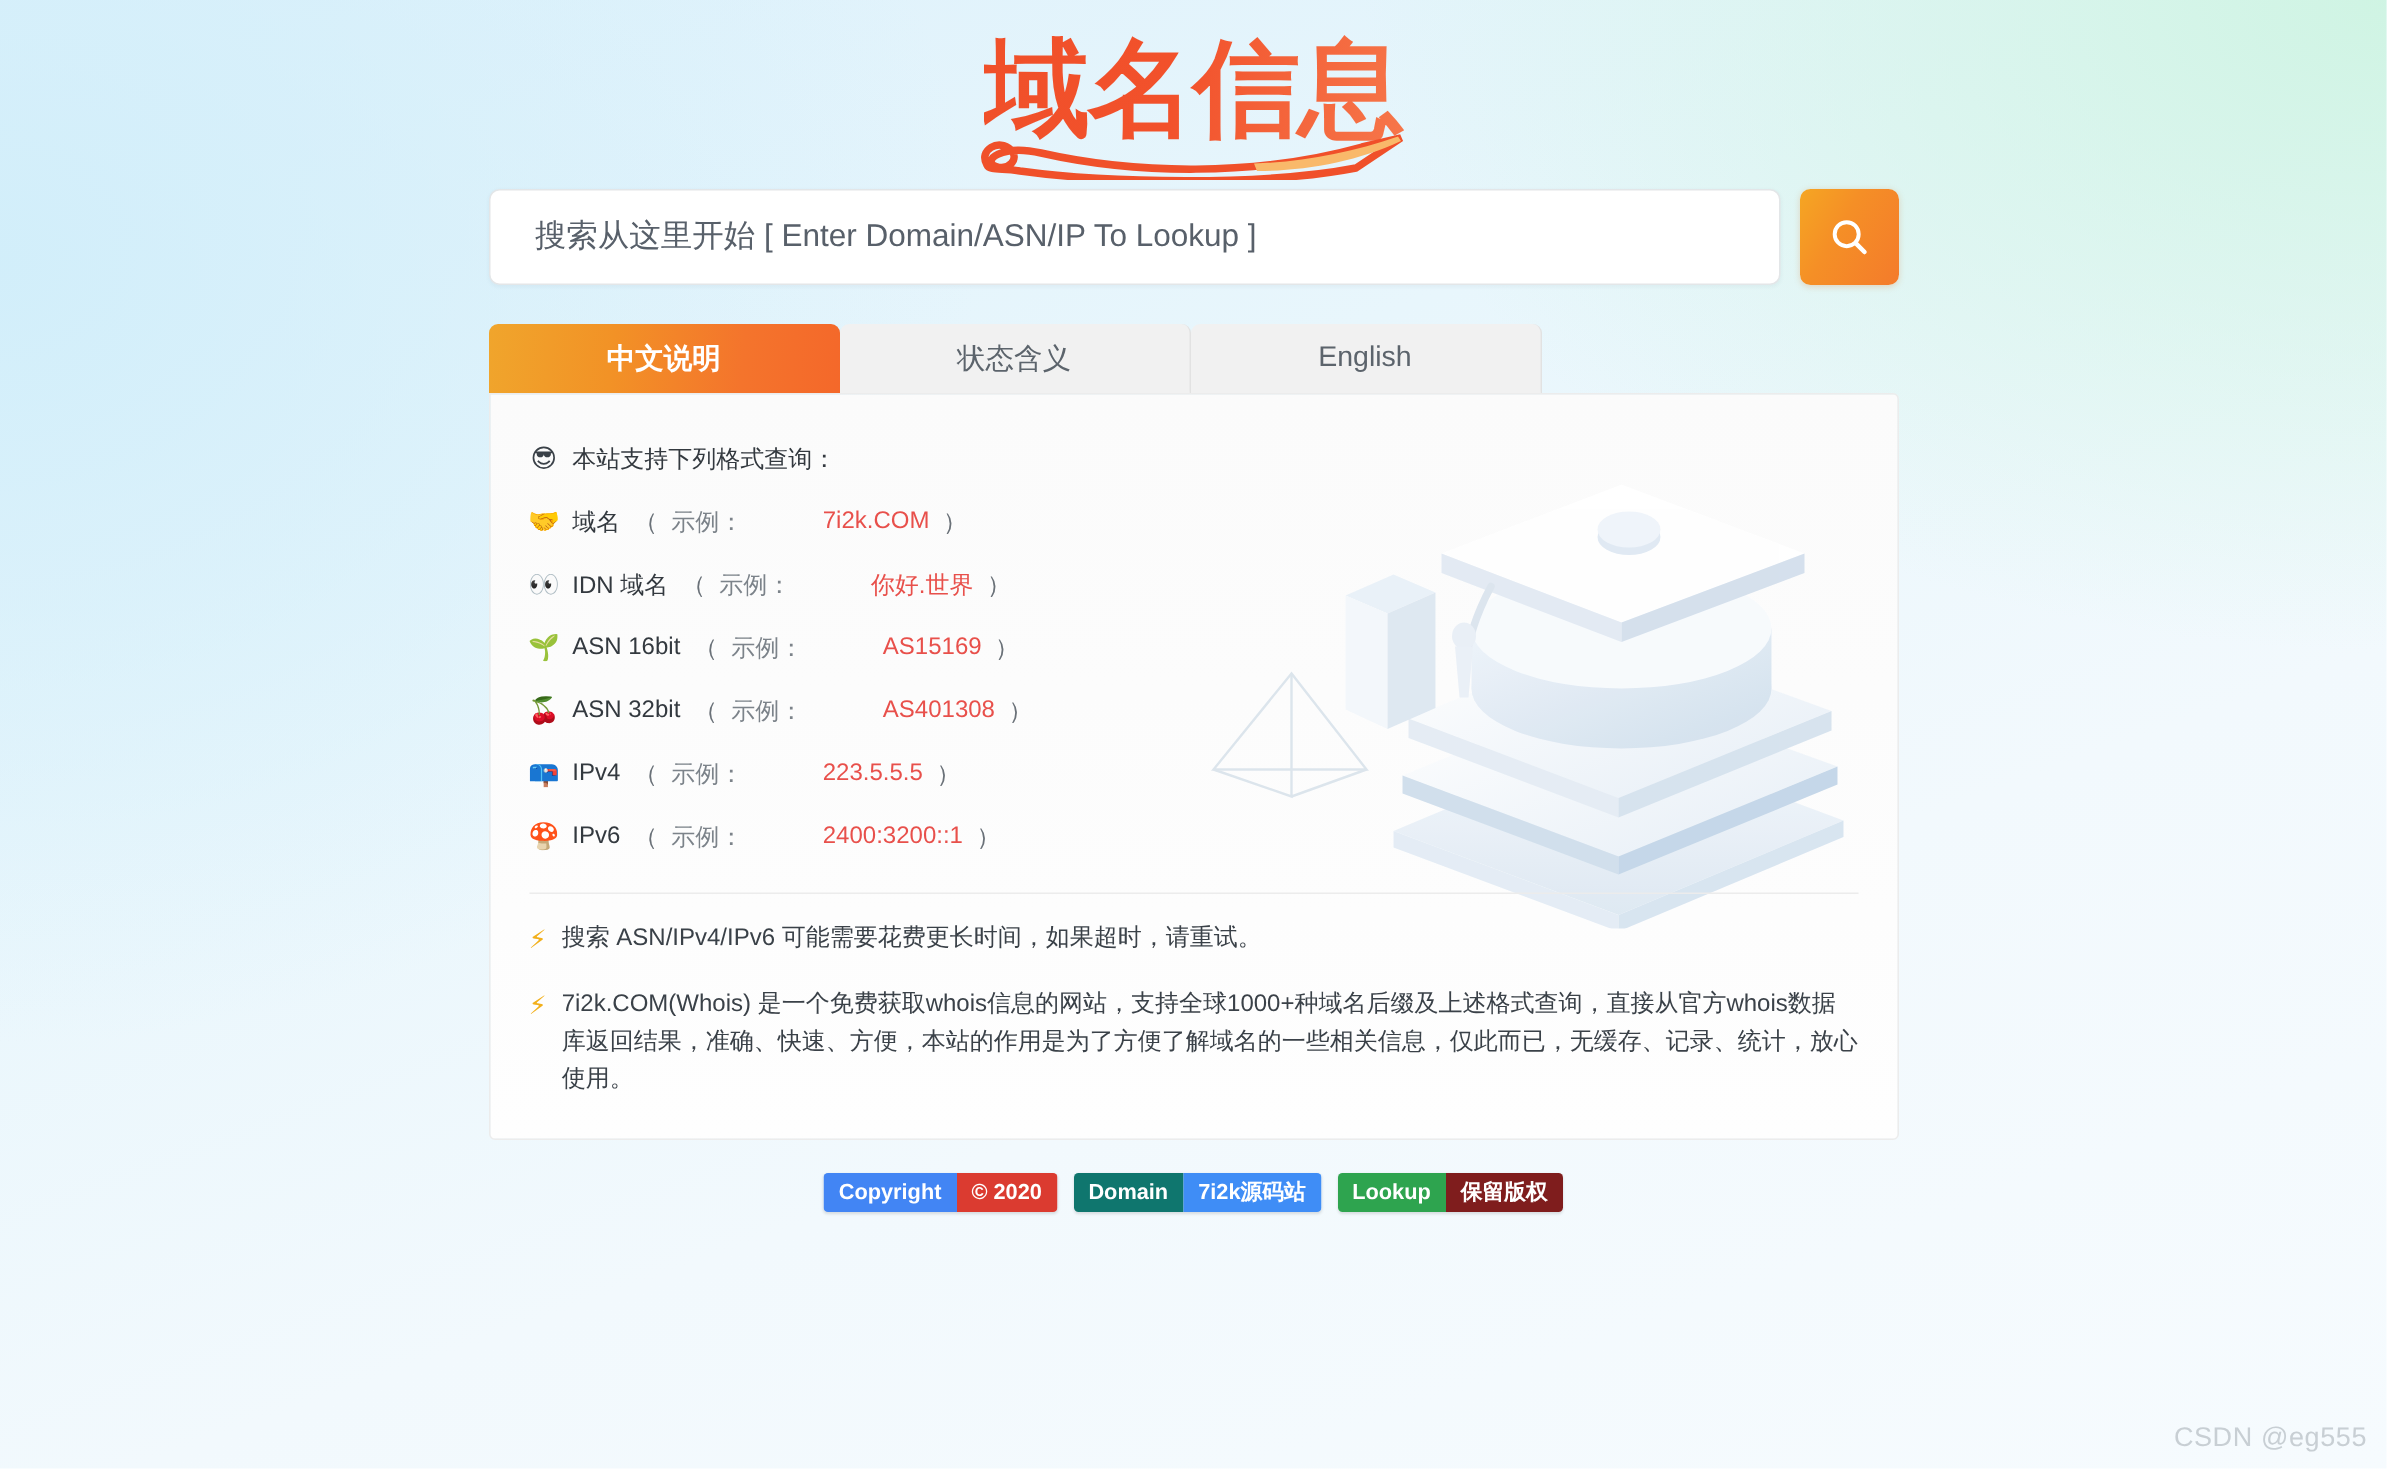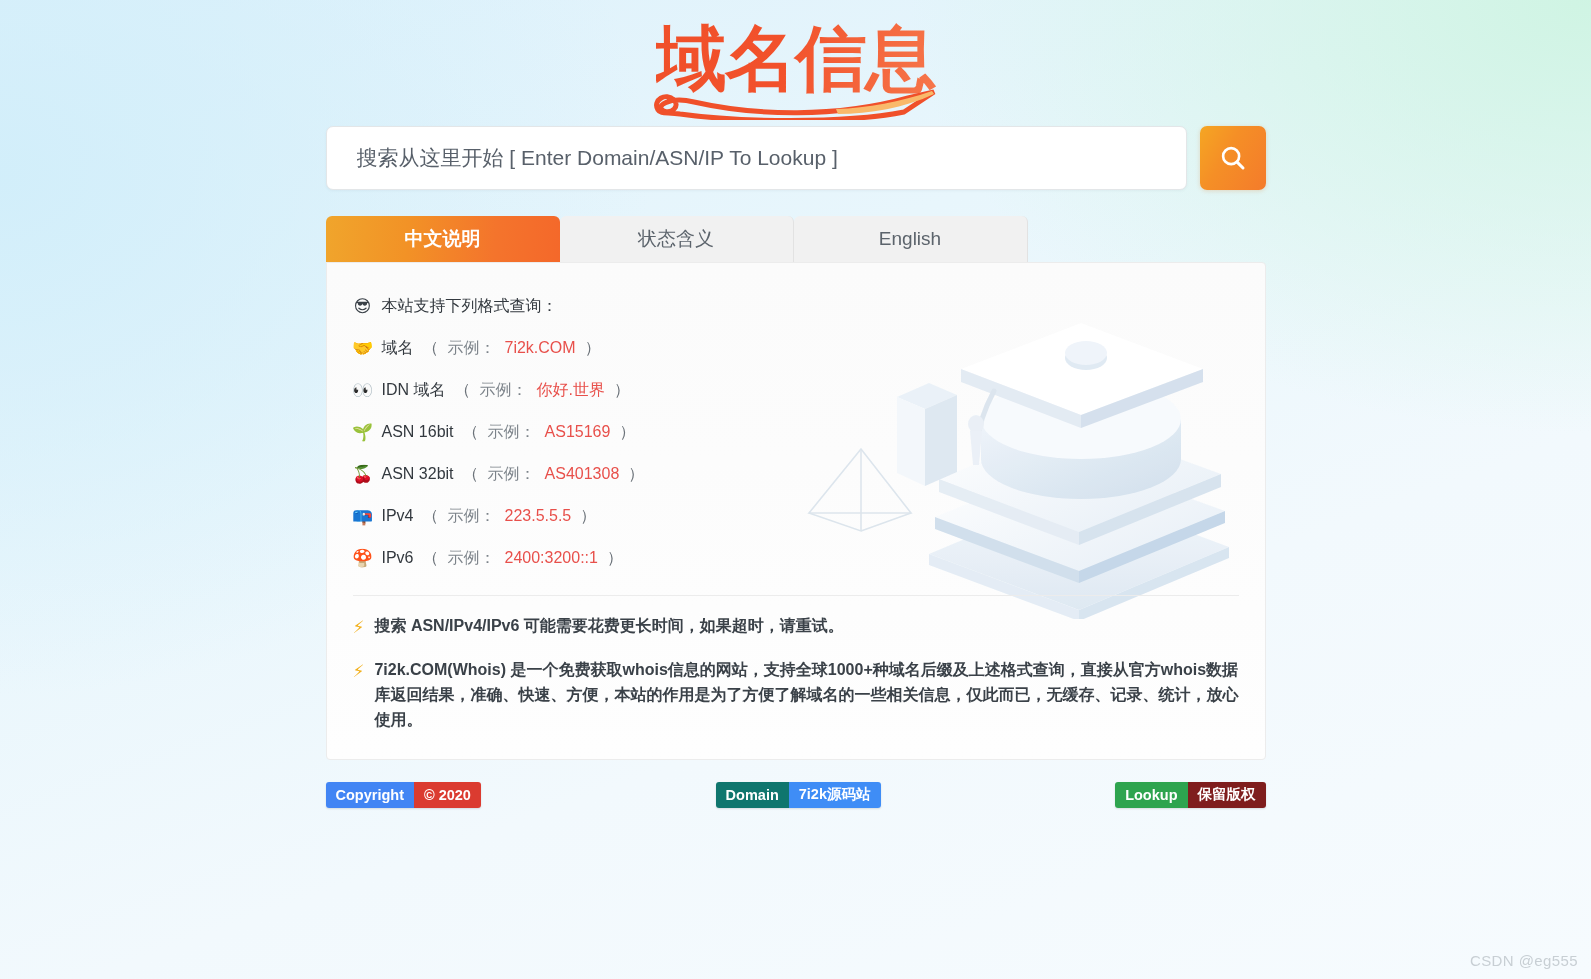--- a/index.html
+++ b/index.html
@@ -156,21 +156,21 @@
   .spec-emoji {
     font-family: "DejaVu Sans", sans-serif;
     font-size: 17px;
     width: 20px;
     text-align: center;
     line-height: 1;
   }
   .spec-label { color: #33393f; }
   .spec-paren { color: #6a7178; }
   .spec-shili { color: #7c838a; }
-  .spec-value { color: #e8504b; }
+  .spec-value { color: #e8504b; margin-left: 44px; }
 
   .divider {
     margin: 16px 0 0 0;
     border-top: 1px solid #ececec;
     position: relative;
     z-index: 2;
   }
 
   .note {
     display: flex;
@@ -183,28 +183,28 @@
     position: relative;
     z-index: 2;
   }
   .note .bolt {
     font-family: "DejaVu Sans", sans-serif;
     color: #f2b01c;
     font-size: 17px;
     flex: 0 0 auto;
     line-height: 1.55;
   }
-  .note-body { flex: 1; font-weight: bold; }
+  .note-body { flex: 1; }
 
   
   .footer {
     width: 940px;
     margin: 22px auto 0;
     display: flex;
-    justify-content: space-between;
+    justify-content: center;
     gap: 11px;
   }
   .badge {
     display: flex;
     height: 26px;
     border-radius: 3px;
     overflow: hidden;
     font-size: 14.5px;
     font-weight: bold;
     box-shadow: 0 1px 2px rgba(0,0,0,0.12);
@@ -214,21 +214,21 @@
     align-items: center;
     padding: 0 10px;
     color: #ffffff;
     white-space: nowrap;
   }
 
   .watermark {
     position: absolute;
     right: 13px;
     bottom: 10px;
-    font-size: 15px;
+    font-size: 18px;
     color: #c8cfd4;
     letter-spacing: .4px;
   }
 </style>
 </head>
 <body>
 
 <div class="logo-wrap">
   <div class="logo">
     <div class="logo-text">域名信息</div>

